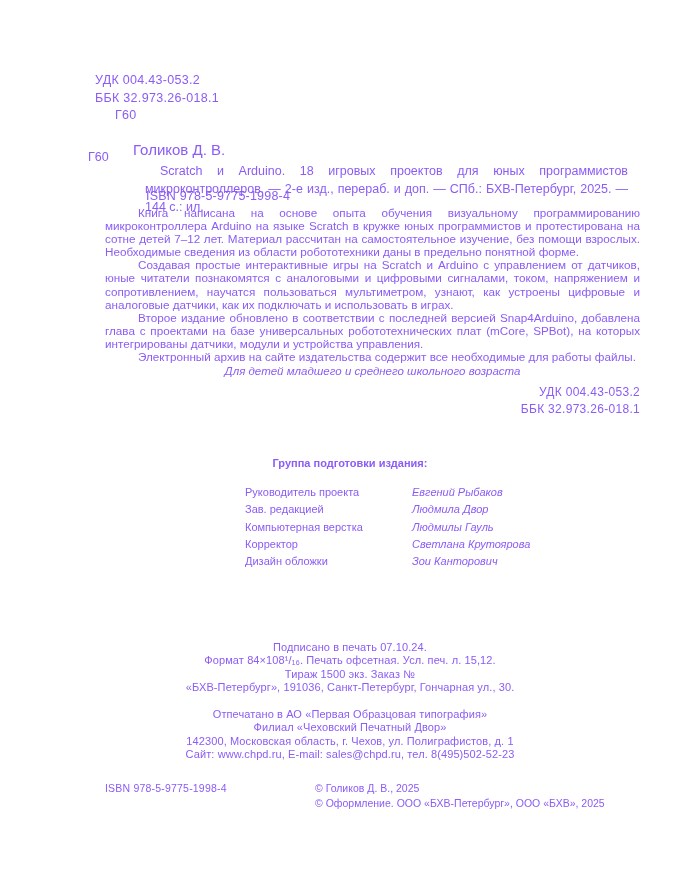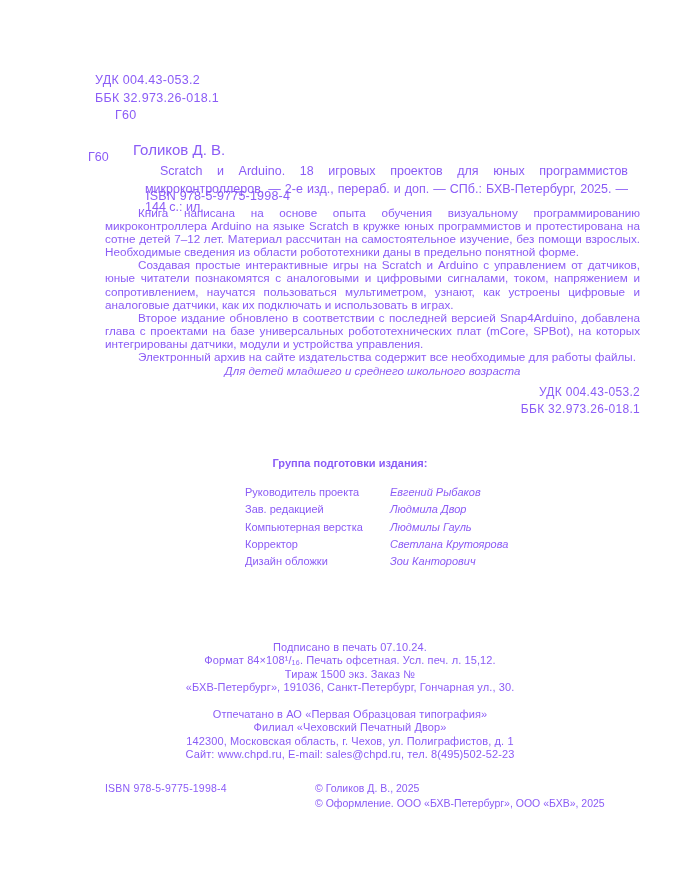--- a/index.html
+++ b/index.html
@@ -100,21 +100,21 @@
     font-size: 11px;
   }
   .credits-rows {
     position: absolute;
     left: 245px;
     top: 484px;
     font-size: 11px;
     line-height: 17.3px;
   }
   .credit-row { display: flex; }
-  .credit-role { width: 145px; }
+  .credit-role { width: 167px; }
   .credit-name { font-style: italic; }
   .print-info, .printer-info {
     position: absolute;
     left: 0;
     width: 700px;
     text-align: center;
     font-size: 11px;
     line-height: 13.3px;
     letter-spacing: 0.1px;
   }

